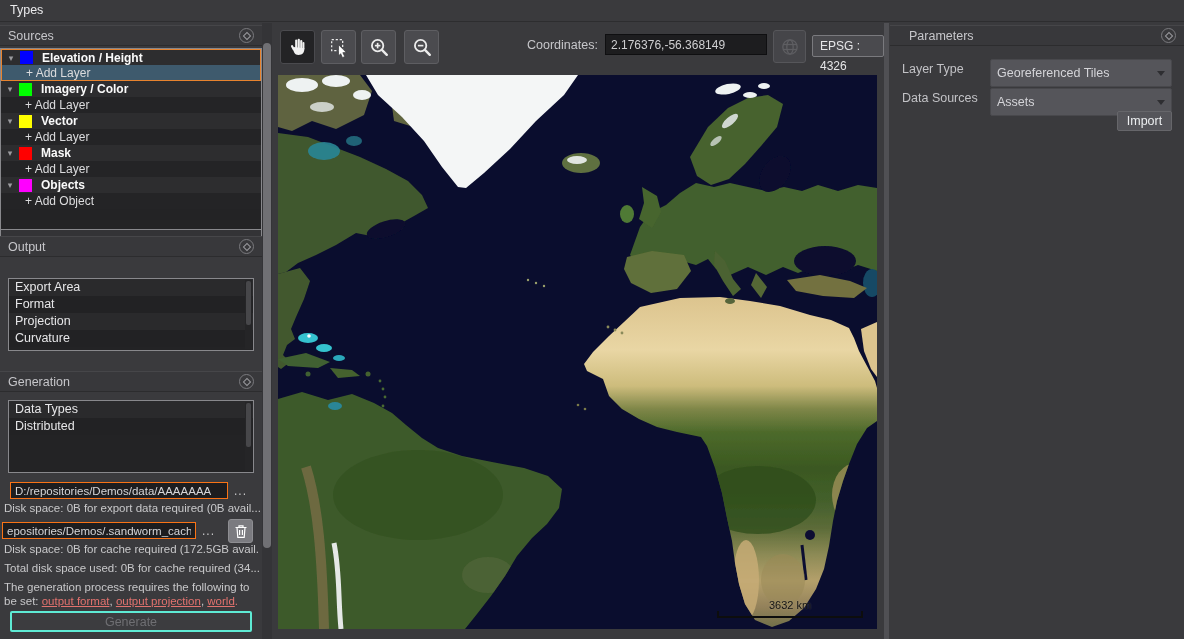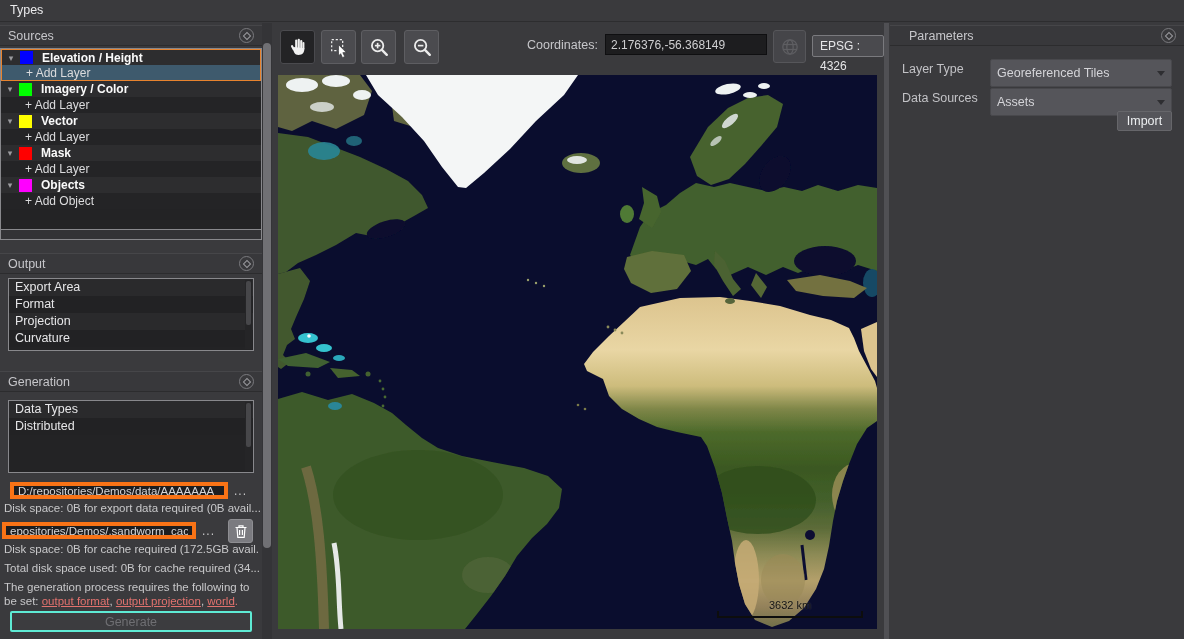--- a/index.html
+++ b/index.html
@@ -37,21 +37,21 @@
   .sel-wrap .tree-row.add { background:#3e5a6d; }
   .sel-wrap .tree-row { height:15px; }
   
   .listbox { position:absolute; left:8px; width:246px; background:#232325; border:1px solid #88888c; overflow:hidden; }
   .list-item { height:17px; line-height:17px; padding-left:6px; color:#e6e6e8; font-size:12.5px; }
   .list-item:nth-child(odd) { background:#2a2a2c; }
   .list-item:nth-child(even) { background:#222224; }
   .vscroll { position:absolute; right:1px; top:1px; width:7px; background:#252527; }
   .vscroll .thumb { position:absolute; left:1px; top:1px; width:5px; background:#47474a; border-radius:2px; }
   
-  .path-input { position:absolute; height:17px; background:#1d1d1f; border:4px solid #f97316;
+  .path-input { position:absolute; height:17px; background:#1d1d1f; border:1px solid #f97316;
     color:#d6d6d8; font-size:11.5px; padding:0 4px; font-family:"Liberation Sans",sans-serif; }
   .dots-btn { position:absolute; color:#c8c8ca; font-size:12px; letter-spacing:1px; }
   .trash-btn { position:absolute; width:25px; height:24px; background:#7b7b80; border:1px solid #8e8e92;
     border-radius:3px; display:flex; align-items:center; justify-content:center; }
   .note { position:absolute; left:4px; width:256px; white-space:nowrap; overflow:hidden;
     color:#c8c8ca; font-size:11.5px;text-align:right; }
   #req-text { position:absolute; left:4px; top:557px; width:254px; color:#c8c8ca; font-size:11.5px; line-height:14px; }
   .req-link { color:#e2726e; text-decoration:underline; }
   .req-end { color:#e2726e; }
   #generate-btn { position:absolute; left:10px; top:588px; width:242px; height:21px;
@@ -138,21 +138,21 @@
       <div class="tree-row add">+ Add Layer</div>
       <div class="tree-row cat">
         <span class="arrow">▾</span>
         <span class="swatch" style="background:#ff00ff"></span>
         <span>Objects</span>
       </div>
       <div class="tree-row add">+ Add Object</div>
     </div>
   <div id="tree-hscroll"></div>
 
-  <div class="panel-header" style="top:230px;">
+  <div class="panel-header" style="top:213px;">
     <span>Output</span>
     <span class="collapse">
         <span class="dm"></span>
       </span>
   </div>
   <div class="listbox" style="top:255px; height:73px;" id="output-list">
       <div class="list-item">Export Area</div>
       <div class="list-item">Format</div>
       <div class="list-item">Projection</div>
       <div class="list-item">Curvature</div>

